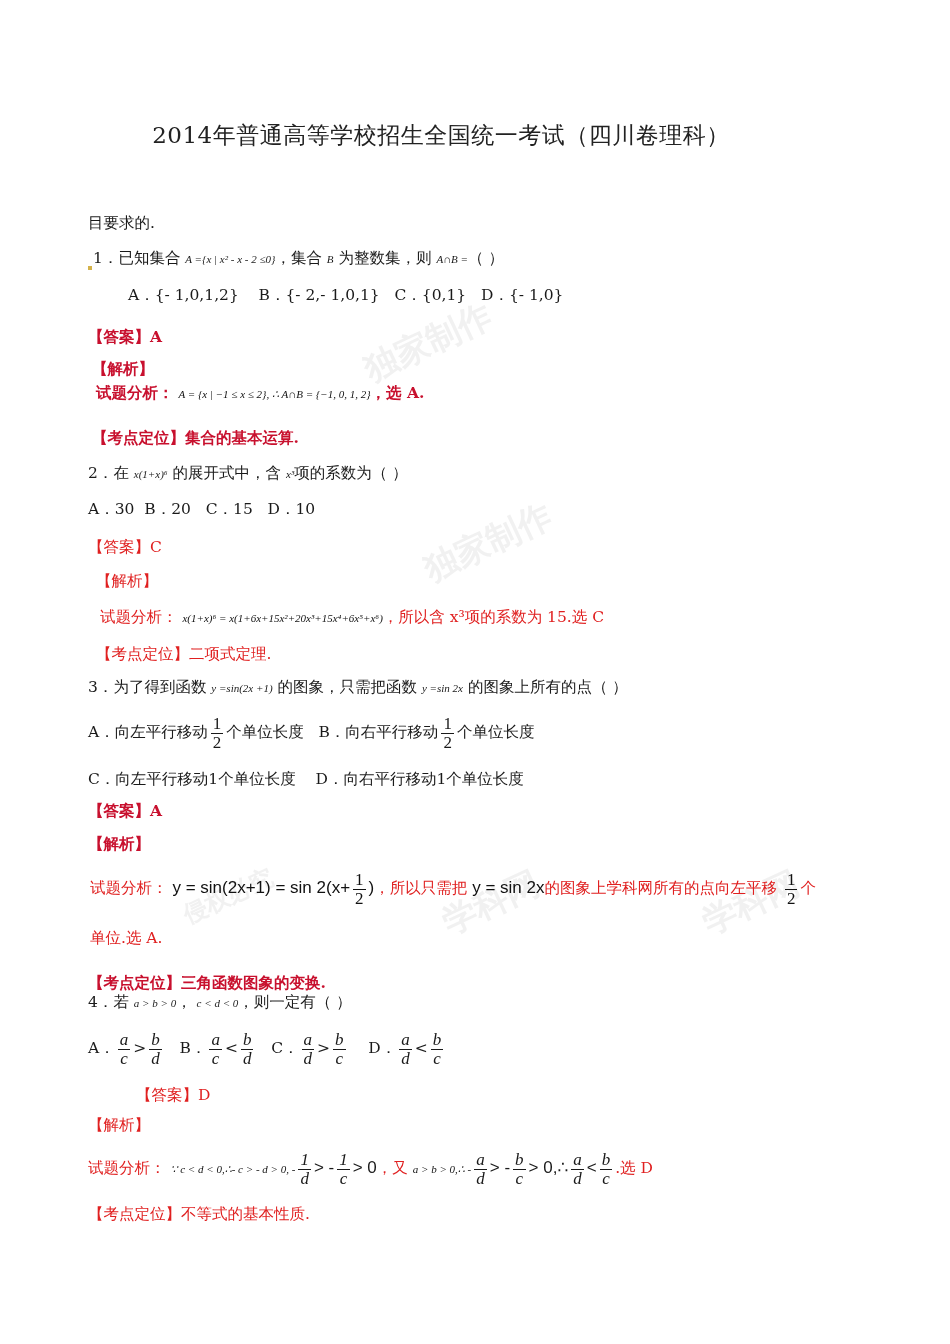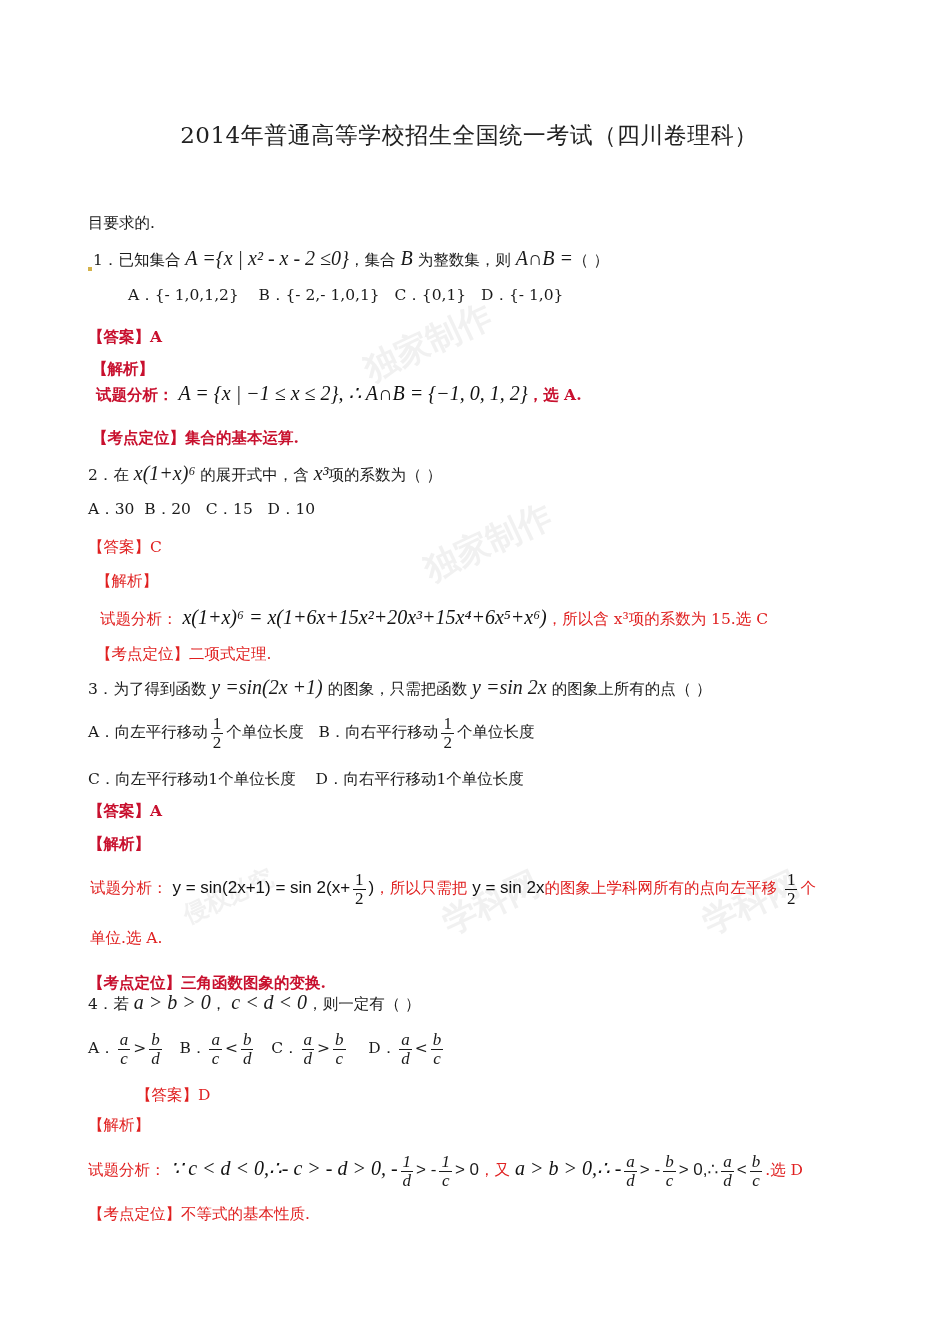--- a/index.html
+++ b/index.html
@@ -1,24 +1,24 @@
 <!DOCTYPE html>
 <html><head>
   <meta charset="utf-8">
   <style>
     html, body { margin: 0; padding: 0; background: #ffffff; }
     body { width: 950px; height: 1344px; position: relative; overflow: hidden;
       font-family: "DejaVu Serif", "Liberation Serif", serif; color: #1a1a1a; }
     .page { position: absolute; left: 0; top: 0; width: 950px; height: 1344px; }
     .title { position: absolute; left: 0; width: 882px; top: 120px; text-align: center;
-      font-size: 23px; color: #222; letter-spacing: 0.5px; margin-left: 28px; }
+      font-size: 23px; color: #222; letter-spacing: 0.5px; }
     .line { position: absolute; left: 88px; font-size: 15.5px; white-space: nowrap; line-height: 22px; }
     .red { color: #e02020; }
     .dkred { color: #c8102e; font-weight: bold; }
-    .math { font-family: "Liberation Serif", "DejaVu Serif", serif; font-style: italic; font-size: 20px; }
+    .math { font-family: "Liberation Serif", "DejaVu Serif", serif; font-style: italic; font-size: 11px; }
     .mathn { font-family: Liberation Sans, sans-serif; font-size: 17px; }
     .black { color: #111; }
     .frac { display: inline-block; vertical-align: middle; text-align: center; margin: 0 3px;
       font-family: "Liberation Serif", serif; font-size: 17px; line-height: 18px; }
     .frac .n { display: block; padding: 0 2px; border-bottom: 1px solid currentColor; }
     .frac .d { display: block; padding: 0 2px; }
     .it { font-style: italic; }
     .marker { display: inline-block; width: 4px; height: 4px; background: #d4b24a; vertical-align: bottom; margin-right: 1px; }
     .footer { position: absolute; left: 0; width: 950px; top: 1245px; text-align: center; font-size: 15px; color: #222; }
     .wm { position: absolute; color: rgba(200,200,200,0.25); font-size: 34px; transform: rotate(-25deg);

